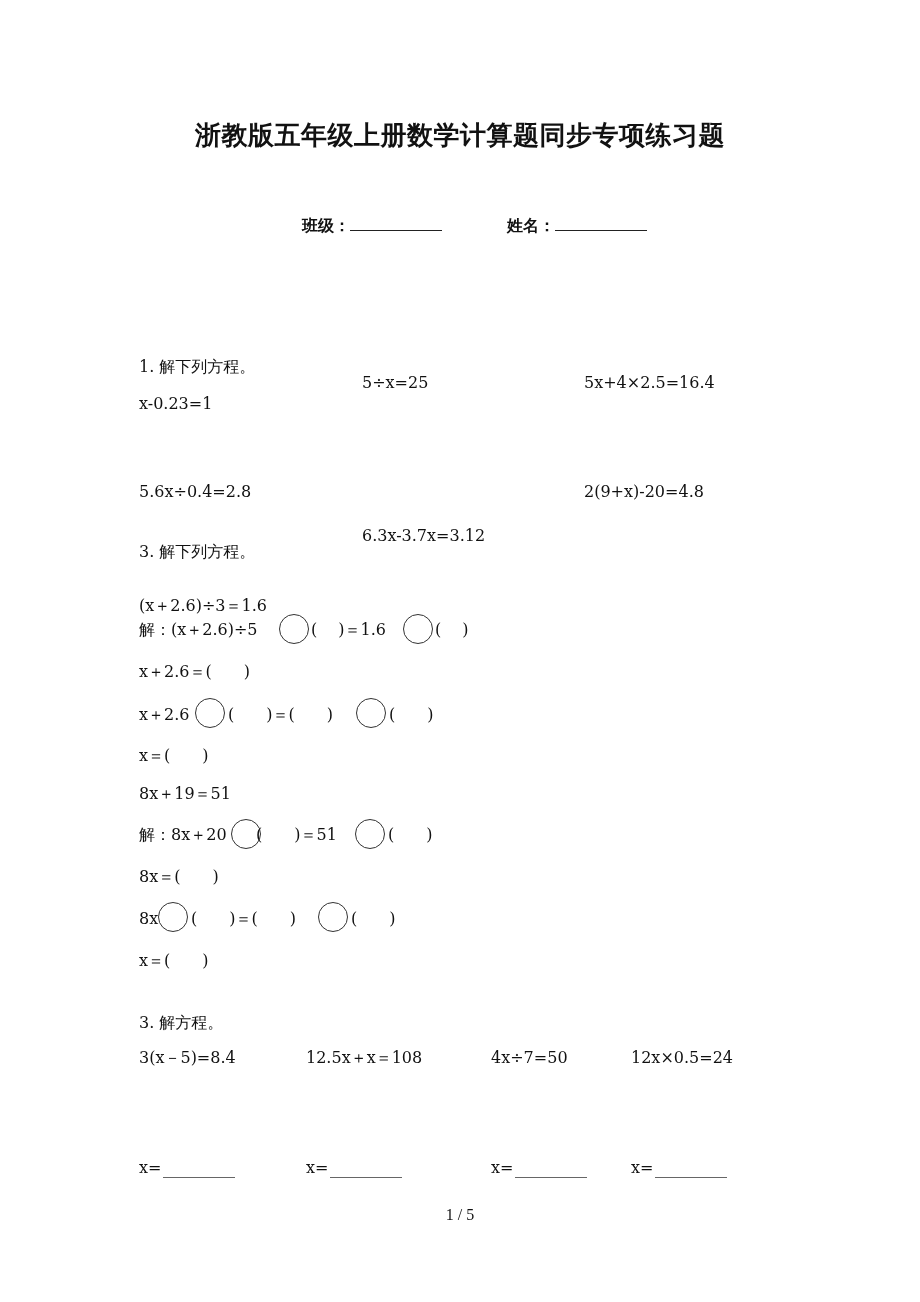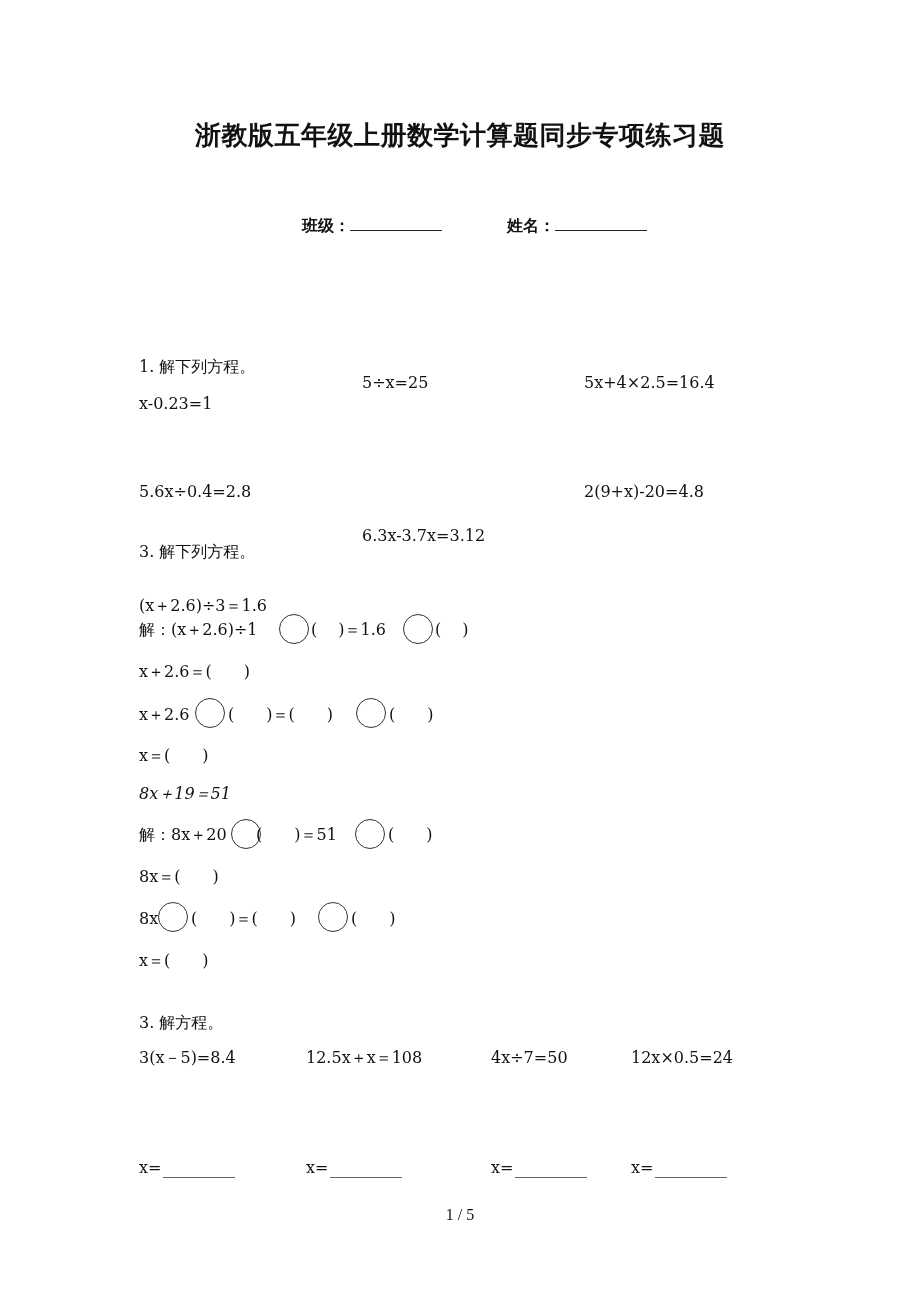--- a/index.html
+++ b/index.html
@@ -37,37 +37,37 @@
 <div class="abs eq" style="left:362px; top:373px;">5÷x=25</div>
 <div class="abs eq" style="left:584px; top:373px;">5x+4×2.5=16.4</div>
 <div class="abs eq" style="left:139px; top:482px;text-align:center;">5.6x÷0.4=2.8</div>
 <div class="abs eq" style="left:362px; top:482px;margin-top:44px;">6.3x-3.7x=3.12</div>
 <div class="abs eq" style="left:584px; top:482px;">2(9+x)-20=4.8</div>
 
 <div class="abs q" style="left:139px; top:542px;">3. 解下列方程。</div>
 
 <div class="abs eq" style="left:139px; top:596px;">(x＋2.6)÷3＝1.6</div>
 
-<div class="abs eq" style="left:139px; top:620px;">解：(x＋2.6)÷1</div>
+<div class="abs eq" style="left:139px; top:620px;">解：(x＋2.6)÷5</div>
 <div class="circle" style="left:279px; top:614px;"></div>
 <div class="abs eq" style="left:311px; top:620px;">(　 )＝1.6</div>
 <div class="circle" style="left:403px; top:614px;"></div>
 <div class="abs eq" style="left:435px; top:620px;">(　 )</div>
 
 <div class="abs eq" style="left:139px; top:662px;">x＋2.6＝(　　)</div>
 
 <div class="abs eq" style="left:139px; top:705px;">x＋2.6</div>
 <div class="circle" style="left:195px; top:698px;"></div>
 <div class="abs eq" style="left:228px; top:705px;">(　　)＝(　　)</div>
 <div class="circle" style="left:356px; top:698px;"></div>
 <div class="abs eq" style="left:389px; top:705px;">(　　)</div>
 
 <div class="abs eq" style="left:139px; top:746px;">x＝(　　)</div>
 
-<div class="abs eq" style="left:139px; top:784px;font-style:italic;">8x＋19＝51</div>
+<div class="abs eq" style="left:139px; top:784px;">8x＋19＝51</div>
 
 <div class="abs eq" style="left:139px; top:825px;">解：8x＋20</div>
 <div class="circle" style="left:231px; top:819px;"></div>
 <div class="abs eq" style="left:256px; top:825px;">(　　)＝51</div>
 <div class="circle" style="left:355px; top:819px;"></div>
 <div class="abs eq" style="left:388px; top:825px;">(　　)</div>
 
 <div class="abs eq" style="left:139px; top:867px;">8x＝(　　)</div>
 
 <div class="abs eq" style="left:139px; top:909px;">8x</div>

